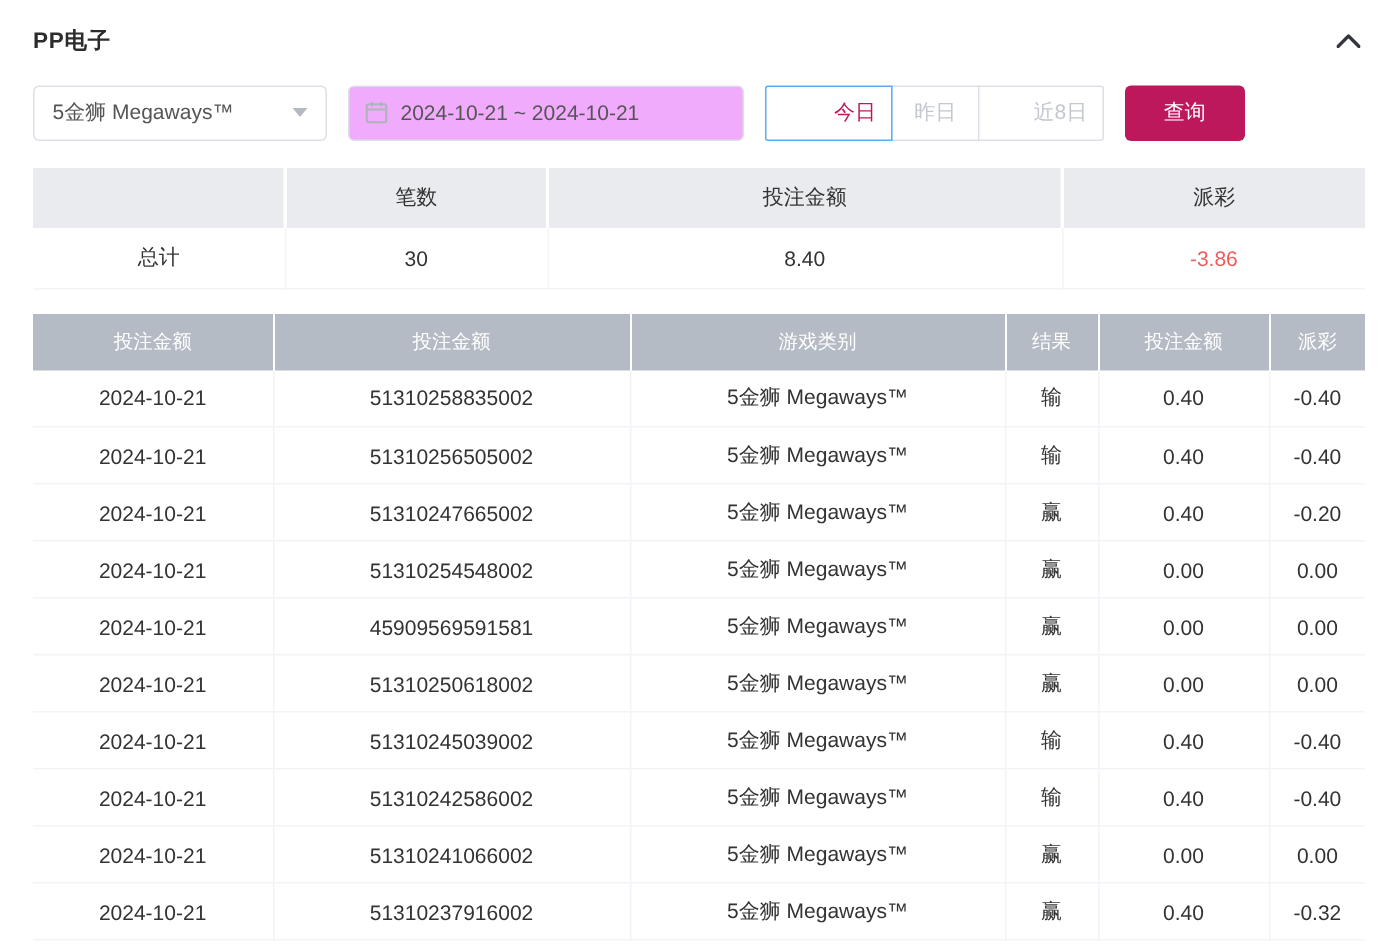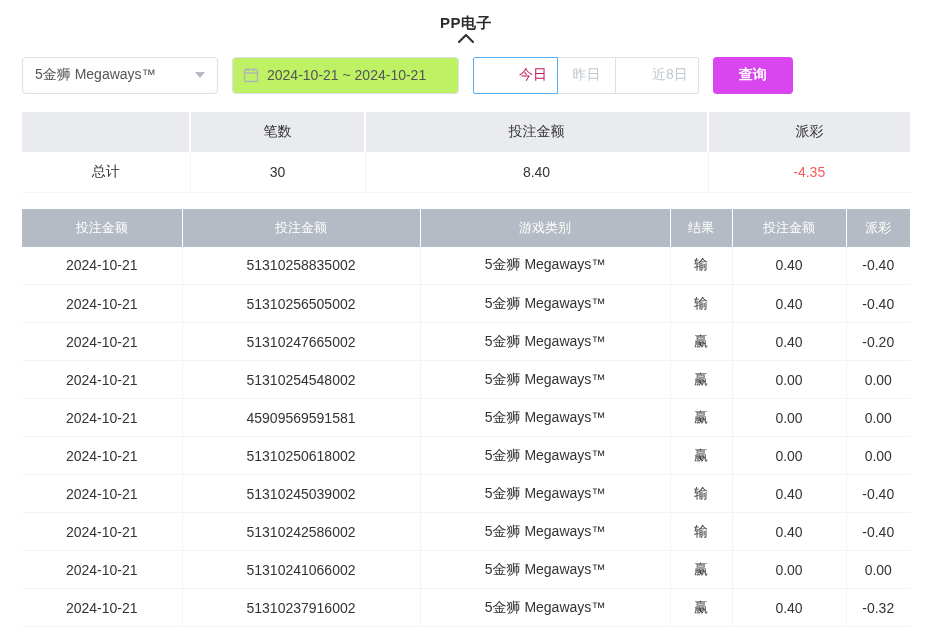--- a/index.html
+++ b/index.html
@@ -7,54 +7,54 @@
   body {
     font-family: "Liberation Sans", "DejaVu Sans", sans-serif;
     color: #333333;
     width: 932px;
     height: 632px;
     overflow: hidden;
   }
   .panel { width: 932px; height: 632px; padding: 14px 22px 0 22px; }
 
   
-  .panel-header { display: flex; justify-content: space-between; align-items: center; height: 26px; flex-direction: column; }
+  .panel-header { display: flex; justify-content: space-between; align-items: center; height: 26px; }
   .panel-title { font-size: 15px; font-weight: bold; color: #2c2c2c; letter-spacing: 0.5px; }
   .collapse-btn { width: 22px; height: 22px; display: flex; align-items: center; justify-content: center; cursor: pointer; }
 
   
   .filters { display: flex; align-items: center; margin-top: 16px; height: 38px; }
   .select-box {
     width: 196px; height: 37px; border: 1px solid #dcdfe6; border-radius: 4px;
     display: flex; align-items: center; justify-content: space-between;
     padding: 0 12px; font-size: 14px; color: #555; cursor: pointer; background: #fff;
   }
   .caret-down {
     width: 0; height: 0; border-left: 5px solid transparent; border-right: 5px solid transparent;
     border-top: 6px solid #b4b9c2;
   }
   .date-box {
-    width: 227px; height: 37px; border: 1px solid #dcdfe6; border-radius: 4px;
+    width: 264px; height: 37px; border: 1px solid #dcdfe6; border-radius: 4px;
     display: flex; align-items: center; gap: 8px; padding: 0 10px;
-    font-size: 14px; color: #555; margin-left: 14px; cursor: pointer; background: #bef264;
+    font-size: 14px; color: #555; margin-left: 14px; cursor: pointer; background: #f0abfc;
   }
   .btn-group { display: flex; margin-left: 14px; }
   .range-btn {
     min-width: 59px; height: 37px; border: 1px solid #dcdfe6; background: #fff;
     font-size: 14px; color: #c3c7cf; display: flex; align-items: center; justify-content: center;
     cursor: pointer; margin-left: -1px; padding: 0 10px; position: relative;
     font-family: inherit;
   }
   .range-btn:first-child { margin-left: 0; border-radius: 2px 0 0 2px; }
   .range-btn:last-child { border-radius: 0 2px 2px 0; padding-left: 36px; }
   .range-btn.active { color: #be185d; border-color: #57aef5; z-index: 2; padding-left: 45px; }
   .query-btn {
     margin-left: 14px; width: 80px; height: 37px; border: none; border-radius: 4px;
-    background: #d946ef; color: #ffffff; font-size: 14px; cursor: pointer;
-    display: flex; align-items: center; justify-content: center; font-family: inherit; font-weight: bold;
+    background: #be185d; color: #ffffff; font-size: 14px; cursor: pointer;
+    display: flex; align-items: center; justify-content: center; font-family: inherit;
   }
 
   
   table { border-collapse: collapse; table-layout: fixed; width: 888px; }
   td, th { font-weight: normal; text-align: center; overflow: hidden; white-space: nowrap; }
 
   
   .summary-table { margin-top: 18px; font-size: 14px; }
   .summary-table thead th {
     background: #e9ebef; height: 40px; color: #333; border-right: 2px solid #ffffff;
@@ -132,21 +132,21 @@
         <th>笔数</th>
         <th>投注金额</th>
         <th>派彩</th>
       </tr>
     </thead>
     <tbody>
       <tr>
         <td>总计</td>
         <td>30</td>
         <td>8.40</td>
-        <td class="neg">-4.35</td>
+        <td class="neg">-3.86</td>
       </tr>
     </tbody>
   </table>
 
   <table class="bet-table">
     <colgroup>
       <col style="width:160px">
         <col style="width:238px">
         <col style="width:250px">
         <col style="width:62px">

